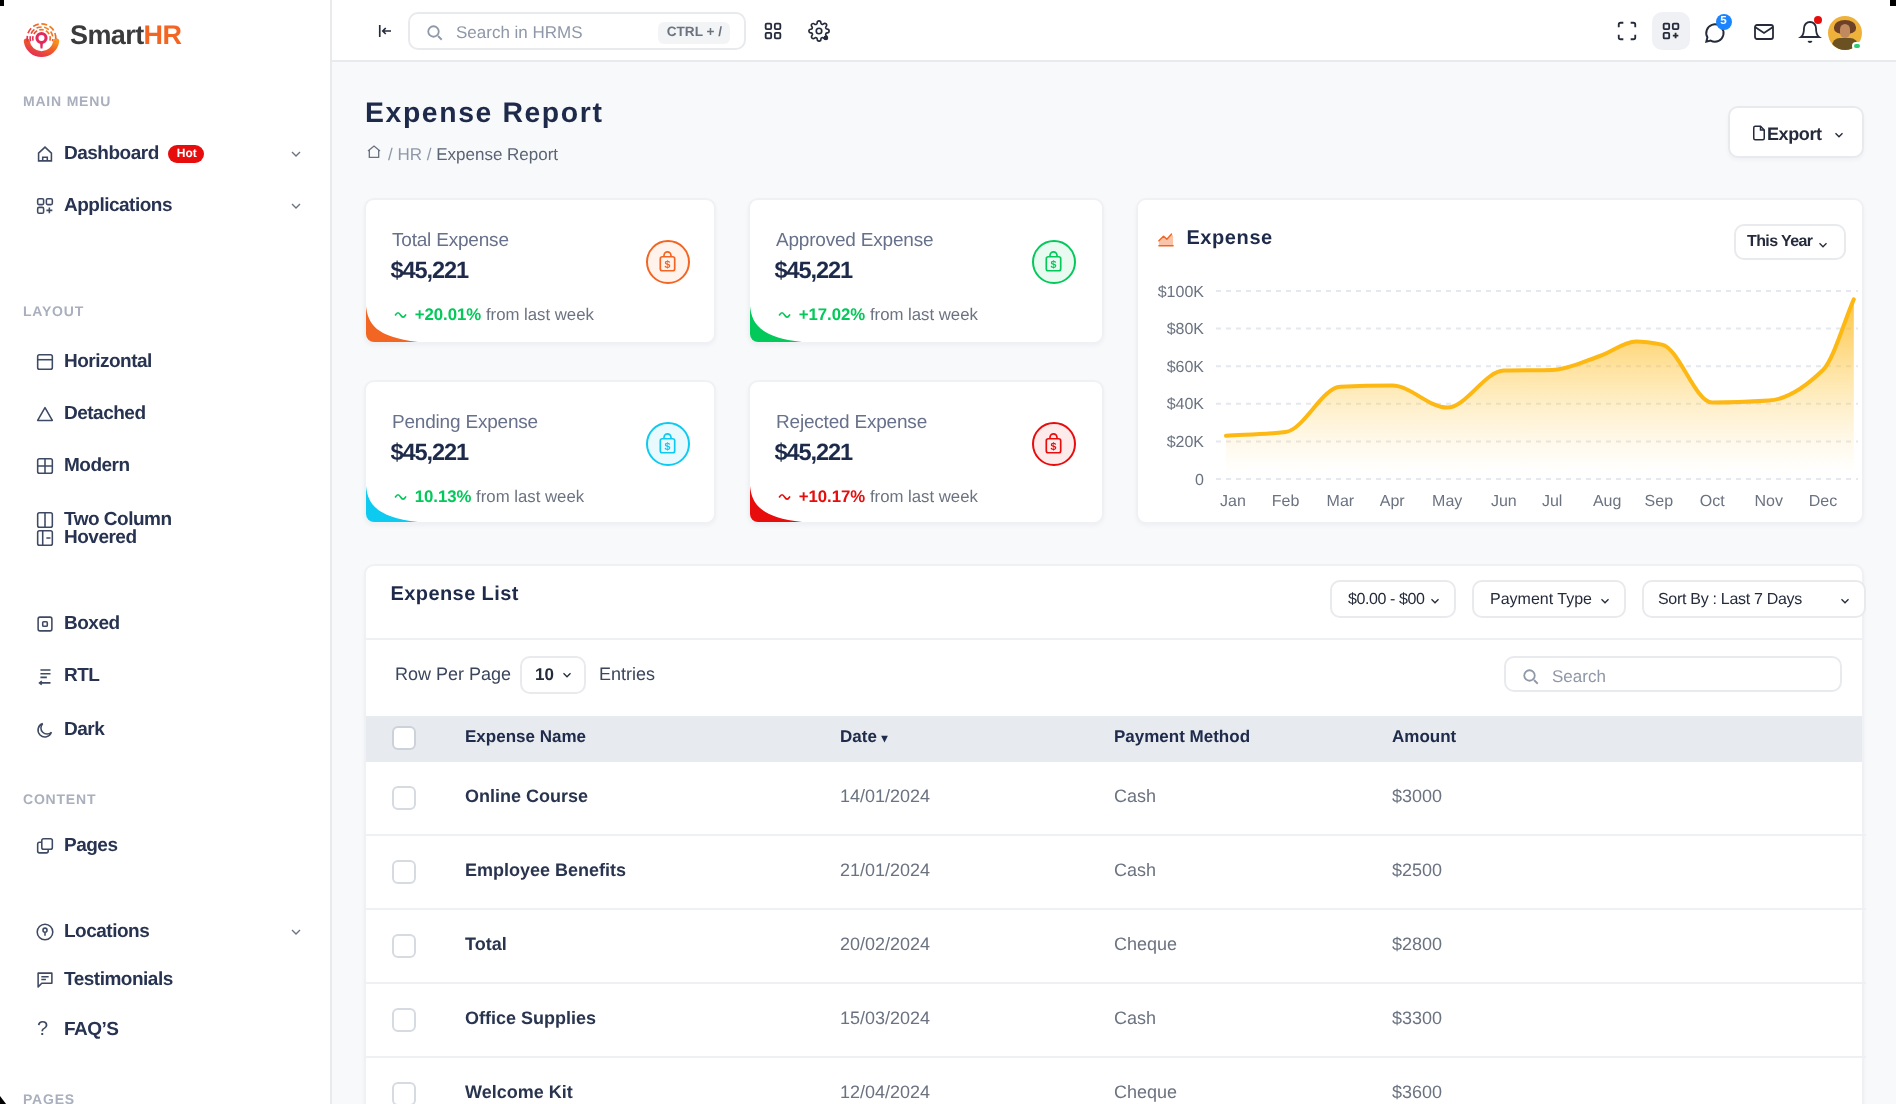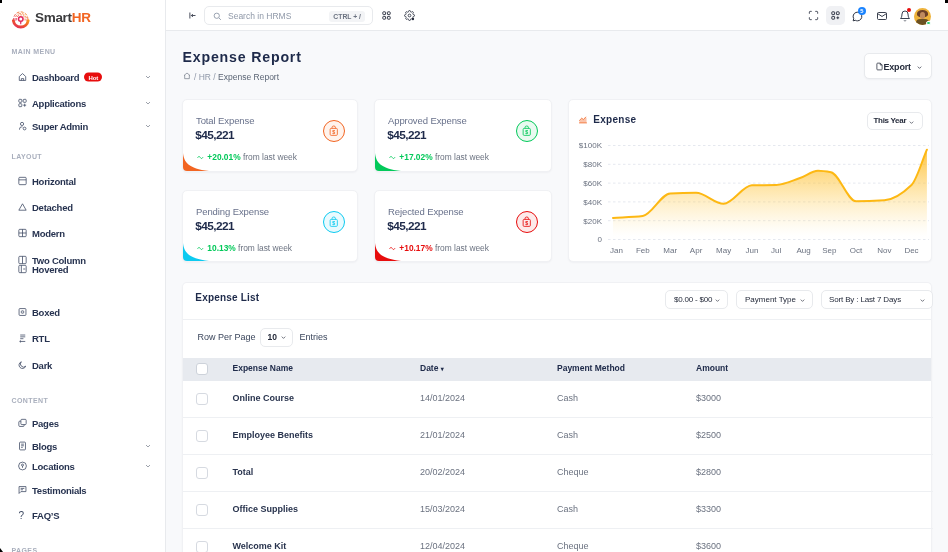--- a/index.html
+++ b/index.html
@@ -74,31 +74,20 @@
         <rect x="4" y="4" width="6.5" height="6.5" rx="1.5"></rect>
         <rect x="13.5" y="4" width="6.5" height="6.5" rx="1.5"></rect>
         <rect x="4" y="13.5" width="6.5" height="6.5" rx="1.5"></rect>
         <path d="M16.75 13.5v6.5M13.5 16.75H20"></path>
       </svg>
       <span class="txt">Applications</span>
       <svg class="chev" width="8" height="8" viewBox="0 0 24 24" fill="none" stroke="#6b7280" stroke-width="2">
         <path d="M6 9l6 6 6-6"></path>
       </svg>
     </div>
-  <div class="sitem" style="top:113px;">
-      <svg class="ic" width="11" height="11" viewBox="0 0 24 24" fill="none" stroke="#3e4a63" stroke-width="1.7">
-        <circle cx="11" cy="7.5" r="3.5"></circle>
-        <path d="M5.5 20v-1.5a4.5 4.5 0 0 1 4.5-4.5h2"></path>
-        <circle cx="16.5" cy="17.5" r="3"></circle>
-      </svg>
-      <span class="txt">Super Admin</span>
-      <svg class="chev" width="8" height="8" viewBox="0 0 24 24" fill="none" stroke="#6b7280" stroke-width="2">
-        <path d="M6 9l6 6 6-6"></path>
-      </svg>
-    </div>
   <div class="sitem" style="top:167.5px;">
       <svg class="ic" width="11" height="11" viewBox="0 0 24 24" fill="none" stroke="#3e4a63" stroke-width="1.7">
         <rect x="4" y="4" width="16" height="16" rx="2"></rect>
         <path d="M4 9.5h16"></path>
       </svg>
       <span class="txt">Horizontal</span>
     </div>
   <div class="sitem" style="top:194px;">
       <svg class="ic" width="11" height="11" viewBox="0 0 24 24" fill="none" stroke="#3e4a63" stroke-width="1.7">
         <path d="M12 5 20 19H4z" stroke-linejoin="round"></path>
@@ -145,30 +134,20 @@
         <path d="M19 14.5A7.5 7.5 0 1 1 9.5 5 6 6 0 0 0 19 14.5z"></path>
       </svg>
       <span class="txt">Dark</span>
     </div>
   <div class="sitem" style="top:409.5px;">
       <svg class="ic" width="11" height="11" viewBox="0 0 24 24" fill="none" stroke="#3e4a63" stroke-width="1.7">
         <rect x="8.5" y="4" width="11.5" height="11.5" rx="2"></rect>
         <path d="M15.5 15.5v2a2 2 0 0 1-2 2H6a2 2 0 0 1-2-2v-7.5a2 2 0 0 1 2-2h2.5"></path>
       </svg>
       <span class="txt">Pages</span>
-    </div>
-  <div class="sitem" style="top:433px;">
-      <svg class="ic" width="11" height="11" viewBox="0 0 24 24" fill="none" stroke="#3e4a63" stroke-width="1.7">
-        <rect x="5.5" y="3.5" width="13" height="17" rx="2"></rect>
-        <path d="M9 8h6M9 11.5h6M9 15h3.5"></path>
-      </svg>
-      <span class="txt">Blogs</span>
-      <svg class="chev" width="8" height="8" viewBox="0 0 24 24" fill="none" stroke="#6b7280" stroke-width="2">
-        <path d="M6 9l6 6 6-6"></path>
-      </svg>
     </div>
   <div class="sitem" style="top:477px;">
       <svg class="ic" width="11" height="11" viewBox="0 0 24 24" fill="none" stroke="#3e4a63" stroke-width="1.7">
         <path d="M4.5 4.5h15v11h-11l-4 4z" stroke-linejoin="round"></path>
         <path d="M8 8.5h8M8 11.5h5"></path>
       </svg>
       <span class="txt">Testimonials</span>
     </div>
   <div class="sitem" style="top:453px;">
       <svg class="ic" width="11" height="11" viewBox="0 0 24 24" fill="none" stroke="#3e4a63" stroke-width="1.7">
@@ -406,20 +385,27 @@
     </div>
   <div style="position:absolute;left:0;top:36.5px;width:100%;height:1px;background:#eef0f3;"></div>
   <div style="position:absolute;left:15px;top:49px;font-size:9px;color:#3b465c;">Row Per Page</div>
   <div class="selbox" style="left:77px;top:45.5px;width:33px;height:18.5px;">
       <span style="margin-left:7px;font-size:8.5px;font-weight:600;">10</span>
       <svg width="7" height="7" viewBox="0 0 24 24" fill="none" stroke="#252b3b" stroke-width="2.2" style="position:absolute;right:5px;top:5px;">
         <path d="M6 9l6 6 6-6"></path>
       </svg>
     </div>
   <div style="position:absolute;left:117px;top:49px;font-size:9px;color:#3b465c;">Entries</div>
+  <div style="position:absolute;left:569.5px;top:45px;width:169px;height:18.5px;border:1px solid #e8eaed;border-radius:5px;background:#fff;">
+    <svg width="9" height="9" viewBox="0 0 24 24" fill="none" stroke="#8f98a8" stroke-width="2.4" style="position:absolute;left:8px;top:5px;">
+        <circle cx="10" cy="10" r="7"></circle>
+        <path d="M21 21l-5-5"></path>
+      </svg>
+    <span style="position:absolute;left:23px;top:4.5px;font-size:8.5px;color:#8f98a8;">Search</span>
+  </div>
   <div style="position:absolute;left:0;top:75.5px;width:100%;height:22.5px;background:#e7eaef;">
     <span class="cb" style="position:absolute;left:13.5px;top:5px;width:12px;height:12px;border:1px solid #cdd2da;border-radius:3px;background:#fff;display:block;"></span>
     <span style="position:absolute;left:50px;top:4.5px;font-size:8.5px;font-weight:bold;color:#202c4b;">Expense Name</span>
     <span style="position:absolute;left:237.5px;top:4.5px;font-size:8.5px;font-weight:bold;color:#202c4b;">Date <span style="font-size:6px;color:#202c4b;">▾</span></span>
     <span style="position:absolute;left:374.5px;top:4.5px;font-size:8.5px;font-weight:bold;color:#202c4b;">Payment Method</span>
     <span style="position:absolute;left:513.5px;top:4.5px;font-size:8.5px;font-weight:bold;color:#202c4b;">Amount</span>
   </div>
   <div class="trow" style="top:98px;">
     <span class="cb"></span>
     <span class="tname">Online Course</span>

